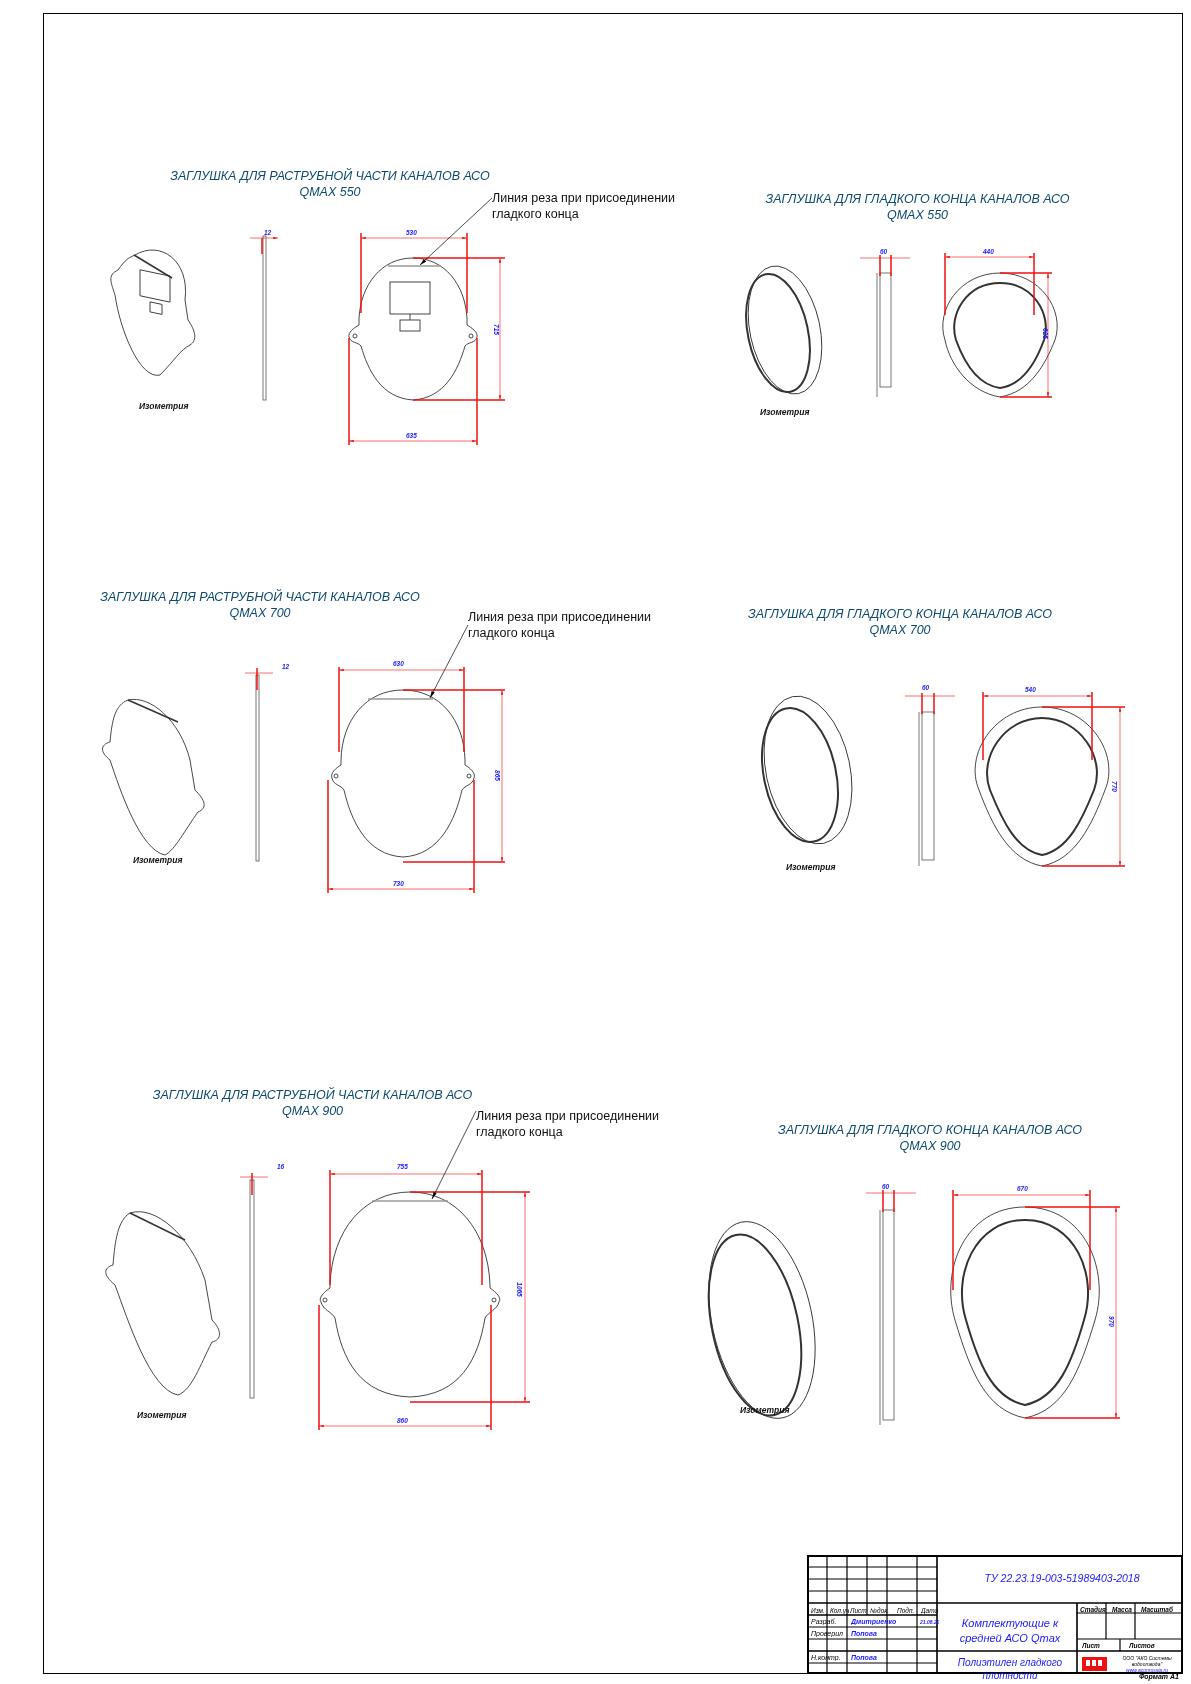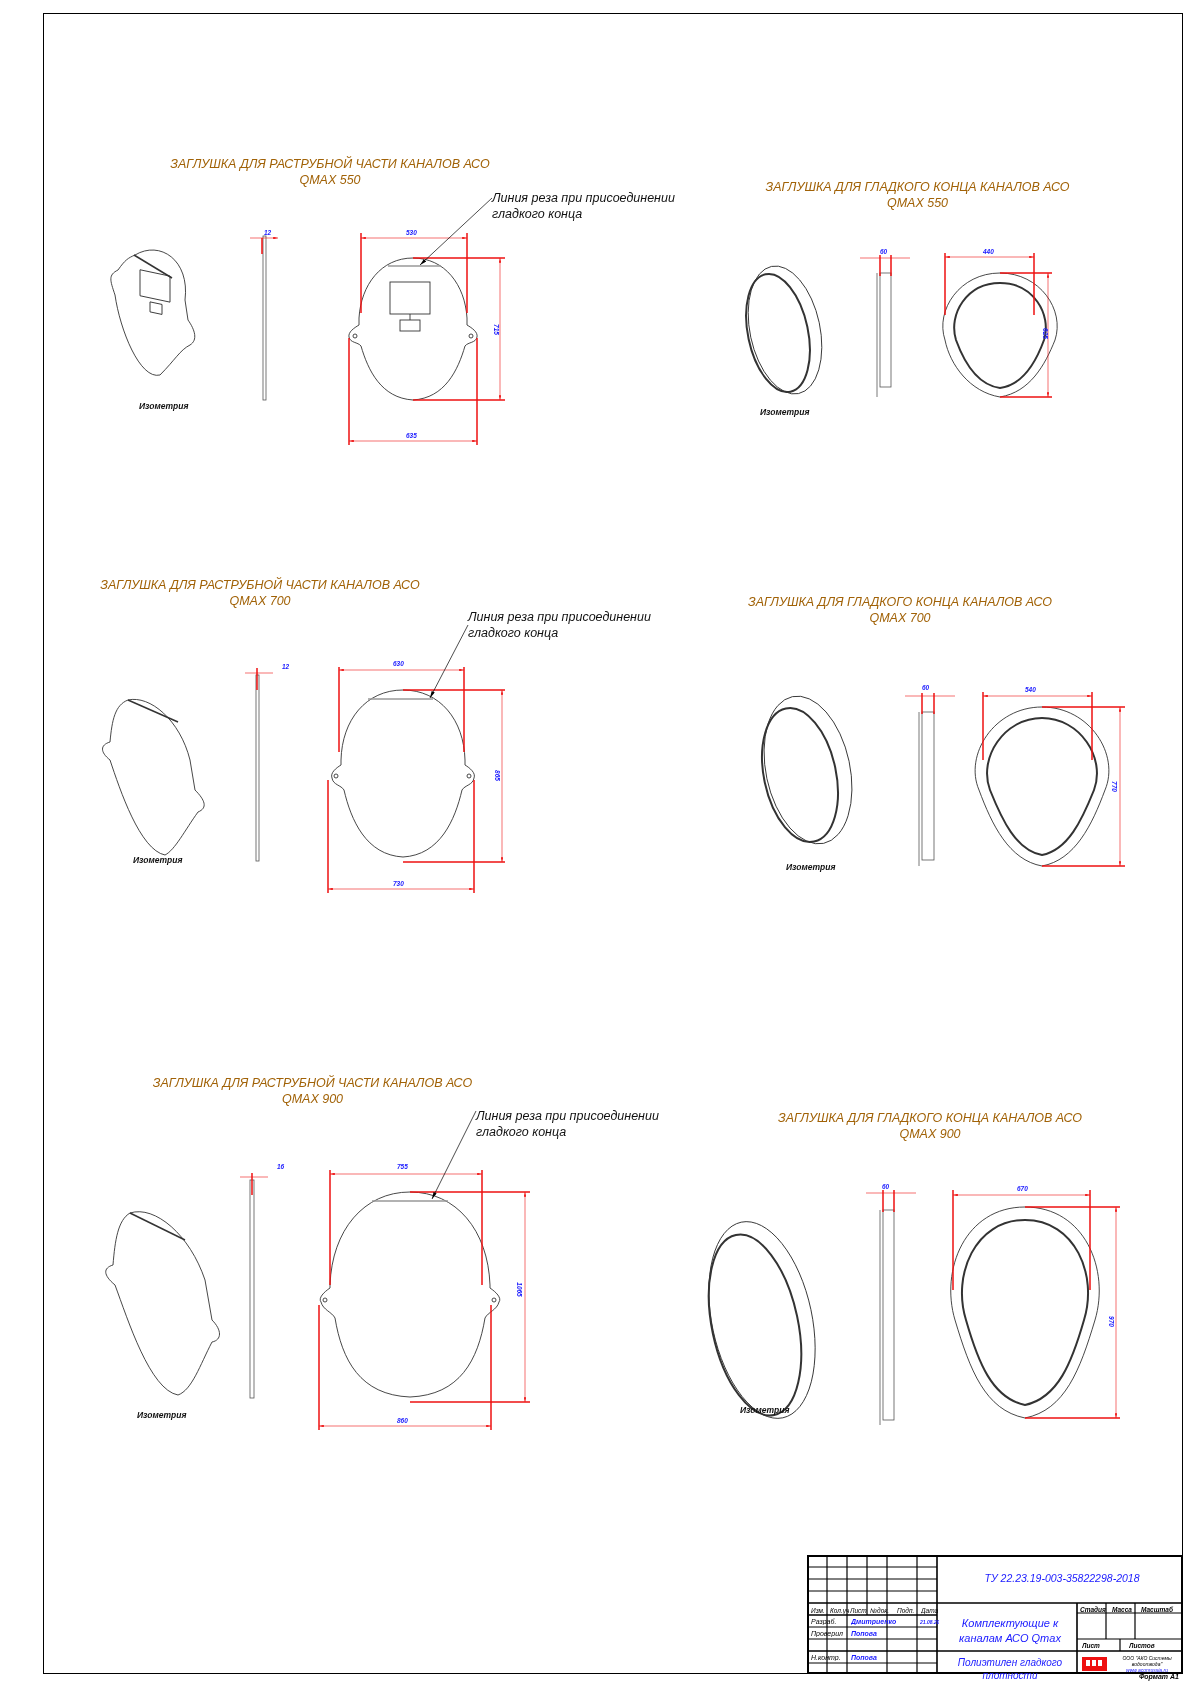--- a/index.html
+++ b/index.html
@@ -1,19 +1,19 @@
 <!DOCTYPE html>
 <html><head>
 <meta charset="utf-8">
 <style>
   html,body{margin:0;padding:0;background:#fff;}
   body{width:1191px;height:1684px;position:relative;overflow:hidden;font-family:"Liberation Sans",sans-serif;}
   .sheet{position:absolute;left:43px;top:13px;width:1140px;height:1661px;border:1.5px solid #000;box-sizing:border-box;}
-  .title{position:absolute;color:#a16207;font-style:italic;font-size:12.5px;text-align:center;line-height:16px;white-space:nowrap;}
-  .note{position:absolute;color:#111;font-style:italic;font-size:12.5px;line-height:16px;white-space:nowrap;}
+  .title{position:absolute;color:#0c4a6e;font-style:italic;font-size:12.5px;text-align:center;line-height:16px;white-space:nowrap;margin-top:12px;}
+  .note{position:absolute;color:#111;font-size:12.5px;line-height:16px;white-space:nowrap;}
   .iso{position:absolute;color:#111;font-style:italic;font-size:8.5px;font-weight:bold;white-space:nowrap;}
   .dim{position:absolute;color:#1a1aff;font-style:italic;font-size:6.5px;font-weight:bold;white-space:nowrap;}
   .dim.v{transform:rotate(90deg);transform-origin:center;}
   svg.drw{position:absolute;left:0;top:0;}
   
   .tb{position:absolute;left:807px;top:1555px;width:376px;height:119px;border:2px solid #000;box-sizing:border-box;}
   .tb-cell{position:absolute;box-sizing:border-box;font-style:italic;font-size:6.5px;color:#000;overflow:hidden;white-space:nowrap;}
   .tb-blue{color:#1a1aff;font-weight:bold;}
   .tb-big{position:absolute;color:#1a1aff;font-style:italic;font-size:11px;text-align:center;line-height:15px;}
   .logo{position:absolute;background:#ee1111;}
@@ -306,23 +306,23 @@
   <div class="tb-cell" style="left:112px;top:50px;width:18px;">Дата</div>
 
   <div class="tb-cell" style="left:2px;top:61px;width:38px;font-size:7px;">Разраб.</div>
   <div class="tb-cell tb-blue" style="left:42px;top:61px;width:60px;font-size:7px;">Дмитриенко</div>
   <div class="tb-cell tb-blue" style="left:111px;top:62px;width:19px;font-size:5px;">21.08.20</div>
   <div class="tb-cell" style="left:2px;top:73px;width:38px;font-size:7px;">Проверил</div>
   <div class="tb-cell tb-blue" style="left:42px;top:73px;width:38px;font-size:7px;">Попова</div>
   <div class="tb-cell" style="left:2px;top:97px;width:38px;font-size:7px;">Н.контр.</div>
   <div class="tb-cell tb-blue" style="left:42px;top:97px;width:38px;font-size:7px;">Попова</div>
 
-  <div class="tb-big" style="left:130px;top:14px;width:246px;font-size:10.5px;">ТУ 22.23.19-003-35822298-2018</div>
-
-  <div class="tb-big" style="left:136px;top:59px;width:130px;">Комплектующие к каналам АСО Qmax</div>
+  <div class="tb-big" style="left:130px;top:14px;width:246px;font-size:10.5px;">ТУ 22.23.19-003-51989403-2018</div>
+
+  <div class="tb-big" style="left:136px;top:59px;width:130px;">Комплектующие к средней АСО Qmax</div>
 
   <div class="tb-big" style="left:136px;top:99px;width:130px;font-size:10px;line-height:13px;">Полиэтилен гладкого плотности</div>
 
   <div class="tb-cell" style="left:271px;top:49px;width:28px;font-weight:bold;">Стадия</div>
   <div class="tb-cell" style="left:303px;top:49px;width:25px;font-weight:bold;">Масса</div>
   <div class="tb-cell" style="left:332px;top:49px;width:42px;font-weight:bold;">Масштаб</div>
   <div class="tb-cell" style="left:273px;top:85px;width:38px;font-weight:bold;">Лист</div>
   <div class="tb-cell" style="left:320px;top:85px;width:50px;font-weight:bold;">Листов</div>
 
   <div class="logo" style="left:273px;top:100px;width:25px;height:14px;">

